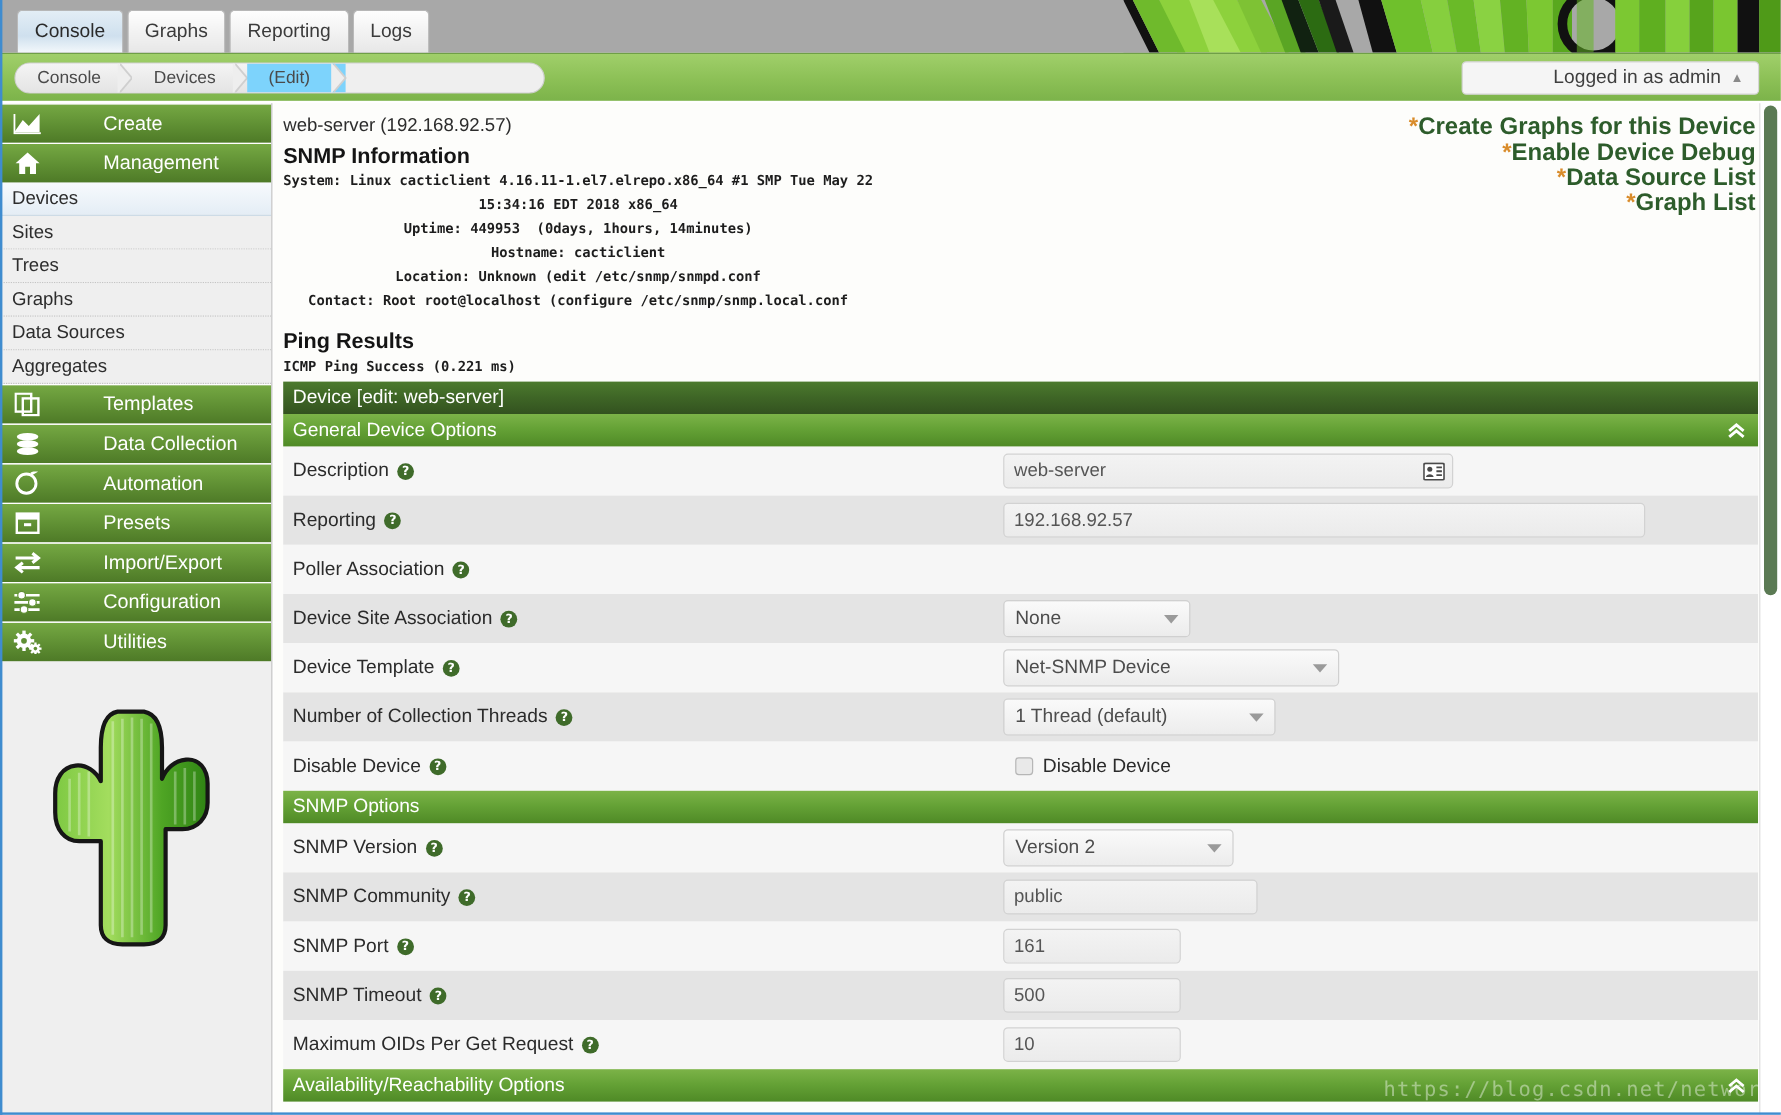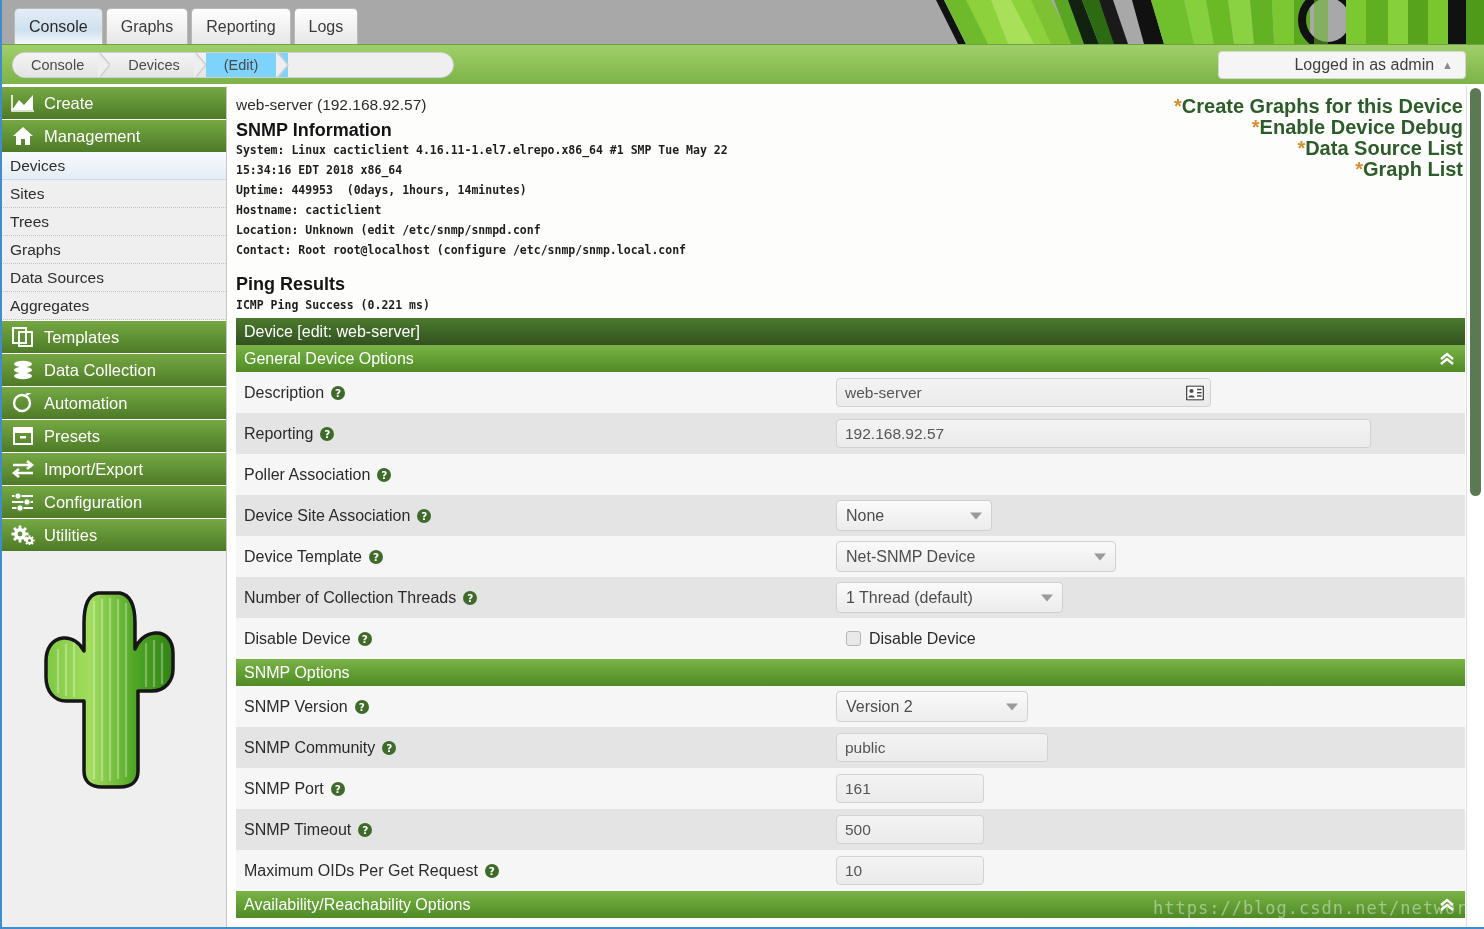--- a/index.html
+++ b/index.html
@@ -107,20 +107,21 @@
   }
   .navhead {
     position: relative;
     height: 33px;
     display: flex; align-items: center;
     padding-left: 10px;
     color: #ffffff; font-size: 16.5px;
     background: linear-gradient(to bottom, #75a843 0%, #5f8f33 55%, #4e7a27 100%);
     border-top: 1px solid #ffffff;
     cursor: pointer;
+    gap: 42px;
   }
   .navhead .ni { width: 26px; height: 22px; margin-right: 8px; flex: none;
                  display: flex; align-items: center; justify-content: center; }
   .navitem {
     height: 28px;
     display: flex; align-items: center;
     padding-left: 10px;
     font-size: 15.5px; color: #2d2d2d;
     background: #efefef;
     border-bottom: 1px dotted #c4c4c4;
@@ -159,21 +160,21 @@
   #devtitle { position: absolute; left: 8px; top: 10px;
               font-size: 15.5px; color: #2c2c2c; }
   #snmphead { position: absolute; left: 8px; top: 34px;
               font-size: 18px; font-weight: bold; color: #141414; }
   .mono {
     font-family: "DejaVu Sans Mono", "Liberation Mono", monospace;
     font-size: 11.5px; font-weight: bold; color: #1d1d1d;
     white-space: pre;
   }
   #snmplines { position: absolute; left: 8px; top: 54px; }
-  #snmplines div { height: 20px; line-height: 20px; }
+  #snmplines div { height: 20px; line-height: 20px; text-align: center; }
 
   #pinghead { position: absolute; left: 8px; top: 188px;
               font-size: 18px; font-weight: bold; color: #141414; }
   #pingline { position: absolute; left: 8px; top: 212px; }
 
   
   #formwrap { position: absolute; left: 8px; top: 232px; width: 1229px; }
   .bar-dark {
     height: 27px; display: flex; align-items: center;
     padding-left: 8px;

